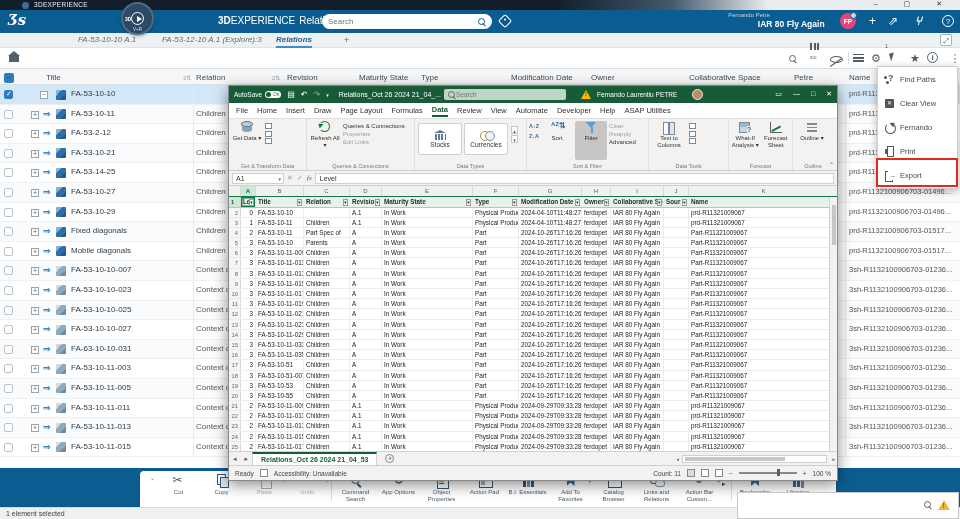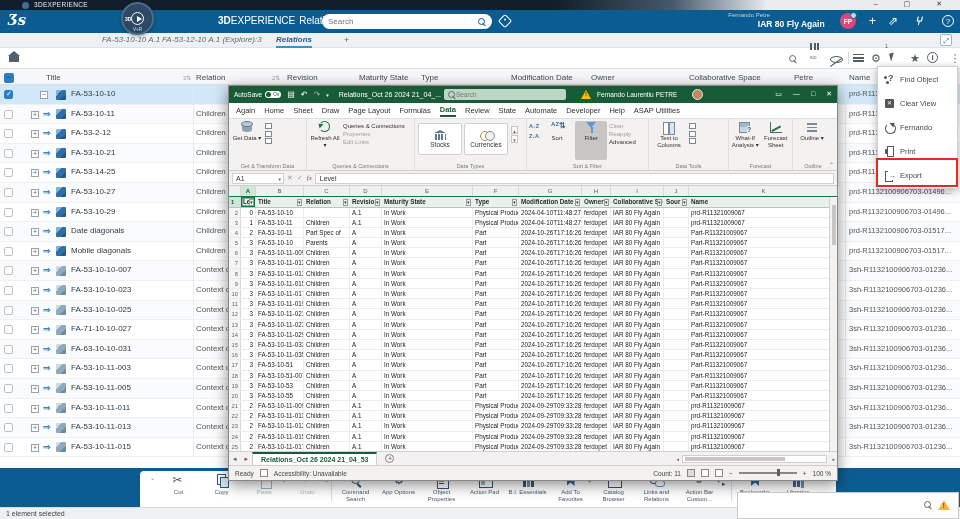--- a/index.html
+++ b/index.html
@@ -267,21 +267,21 @@
   <div id="helpico">?</div>
 </div>
 
 <div id="compass">
   <span class="c3d">3D</span>
   <span class="play"></span>
   <span class="cvr">V+R</span>
 </div>
 
 <div id="tabbar">
-  <span class="ptab" style="left:102px">FA-53-10-10 A.1</span>
+  <span class="ptab" style="left:78px">FA-53-10-10 A.1</span>
   <span class="ptab" style="left:162px">FA-53-12-10 A.1 (Explore):3</span>
   <span class="ptab active" style="left:276px">Relations</span>
   <span id="tabadd">+</span>
   <span id="restico">⤢</span>
 </div>
 
 <div id="ctool">
   <span id="homeico"></span>
   <span class="tico" style="left:786px"><span class="mag gray" style="margin-top:3px;display:inline-block"></span></span>
   <span class="tico statico" style="left:808px"></span>
@@ -381,21 +381,21 @@
       <span class="ttl">FA-53-10-29</span>
       <span class="rel">Children</span>
       <span class="nm">prd-R1132100906703-01496...</span>
     </div>
 
     <div class="trow">
       <span class="cb"></span>
       <span class="exp">+</span>
       <span class="arr">⇒</span>
       <span class="pic"></span>
-      <span class="ttl">Date diagonals</span>
+      <span class="ttl">Fixed diagonals</span>
       <span class="rel">Children</span>
       <span class="nm">prd-R1132100906703-01517...</span>
     </div>
 
     <div class="trow">
       <span class="cb"></span>
       <span class="exp">+</span>
       <span class="arr">⇒</span>
       <span class="pic"></span>
       <span class="ttl">Mobile diagonals</span>
@@ -431,21 +431,21 @@
       <span class="ttl">FA-53-10-10-025</span>
       <span class="rel">Context of</span>
       <span class="nm">3sh-R1132100906703-01236...</span>
     </div>
 
     <div class="trow">
       <span class="cb"></span>
       <span class="exp">+</span>
       <span class="arr">⇒</span>
       <span class="pic part"></span>
-      <span class="ttl">FA-71-10-10-027</span>
+      <span class="ttl">FA-53-10-10-027</span>
       <span class="rel">Context of</span>
       <span class="nm">3sh-R1132100906703-01236...</span>
     </div>
 
     <div class="trow">
       <span class="cb"></span>
       <span class="exp">+</span>
       <span class="arr">⇒</span>
       <span class="pic part"></span>
       <span class="ttl">FA-63-10-10-031</span>
@@ -525,29 +525,29 @@
     <div id="xl-wc">
       <span>▭</span>
       <span>—</span>
       <span>□</span>
       <span>✕</span>
     </div>
   </div>
 
   <div id="xl-menu">
 
-  <span class="mtab">Again</span>
+  <span class="mtab">File</span>
       <span class="mtab">Home</span>
-      <span class="mtab">Sheet</span>
+      <span class="mtab">Insert</span>
       <span class="mtab">Draw</span>
       <span class="mtab">Page Layout</span>
       <span class="mtab">Formulas</span>
       <span class="mtab active">Data</span>
       <span class="mtab">Review</span>
-      <span class="mtab">State</span>
+      <span class="mtab">View</span>
       <span class="mtab">Automate</span>
       <span class="mtab">Developer</span>
       <span class="mtab">Help</span>
       <span class="mtab">ASAP Utilities</span>
     </div>
   <div style="position:absolute;left:0;top:0;width:0;height:0"></div>
 
   <div id="xl-ribbon">
     <div class="rgroup" style="width:78px">
       <div class="rbig">
@@ -1086,21 +1086,21 @@
     <span>−</span>
     <span id="zoomtrack"></span>
     <span>+</span>
     <span>100 %</span>
   </div>
 </div>
 
 <div id="ctxmenu">
   <div class="mitem">
       <span class="mi mi-fp"></span>
-      <span>Find Object</span>
+      <span>Find Paths</span>
     </div>
   <div class="mitem">
       <span class="mi mi-cv"></span>
       <span>Clear View</span>
     </div>
   <div class="mitem">
       <span class="mi mi-rf"></span>
       <span>Fernando</span>
     </div>
   <div class="mitem">

